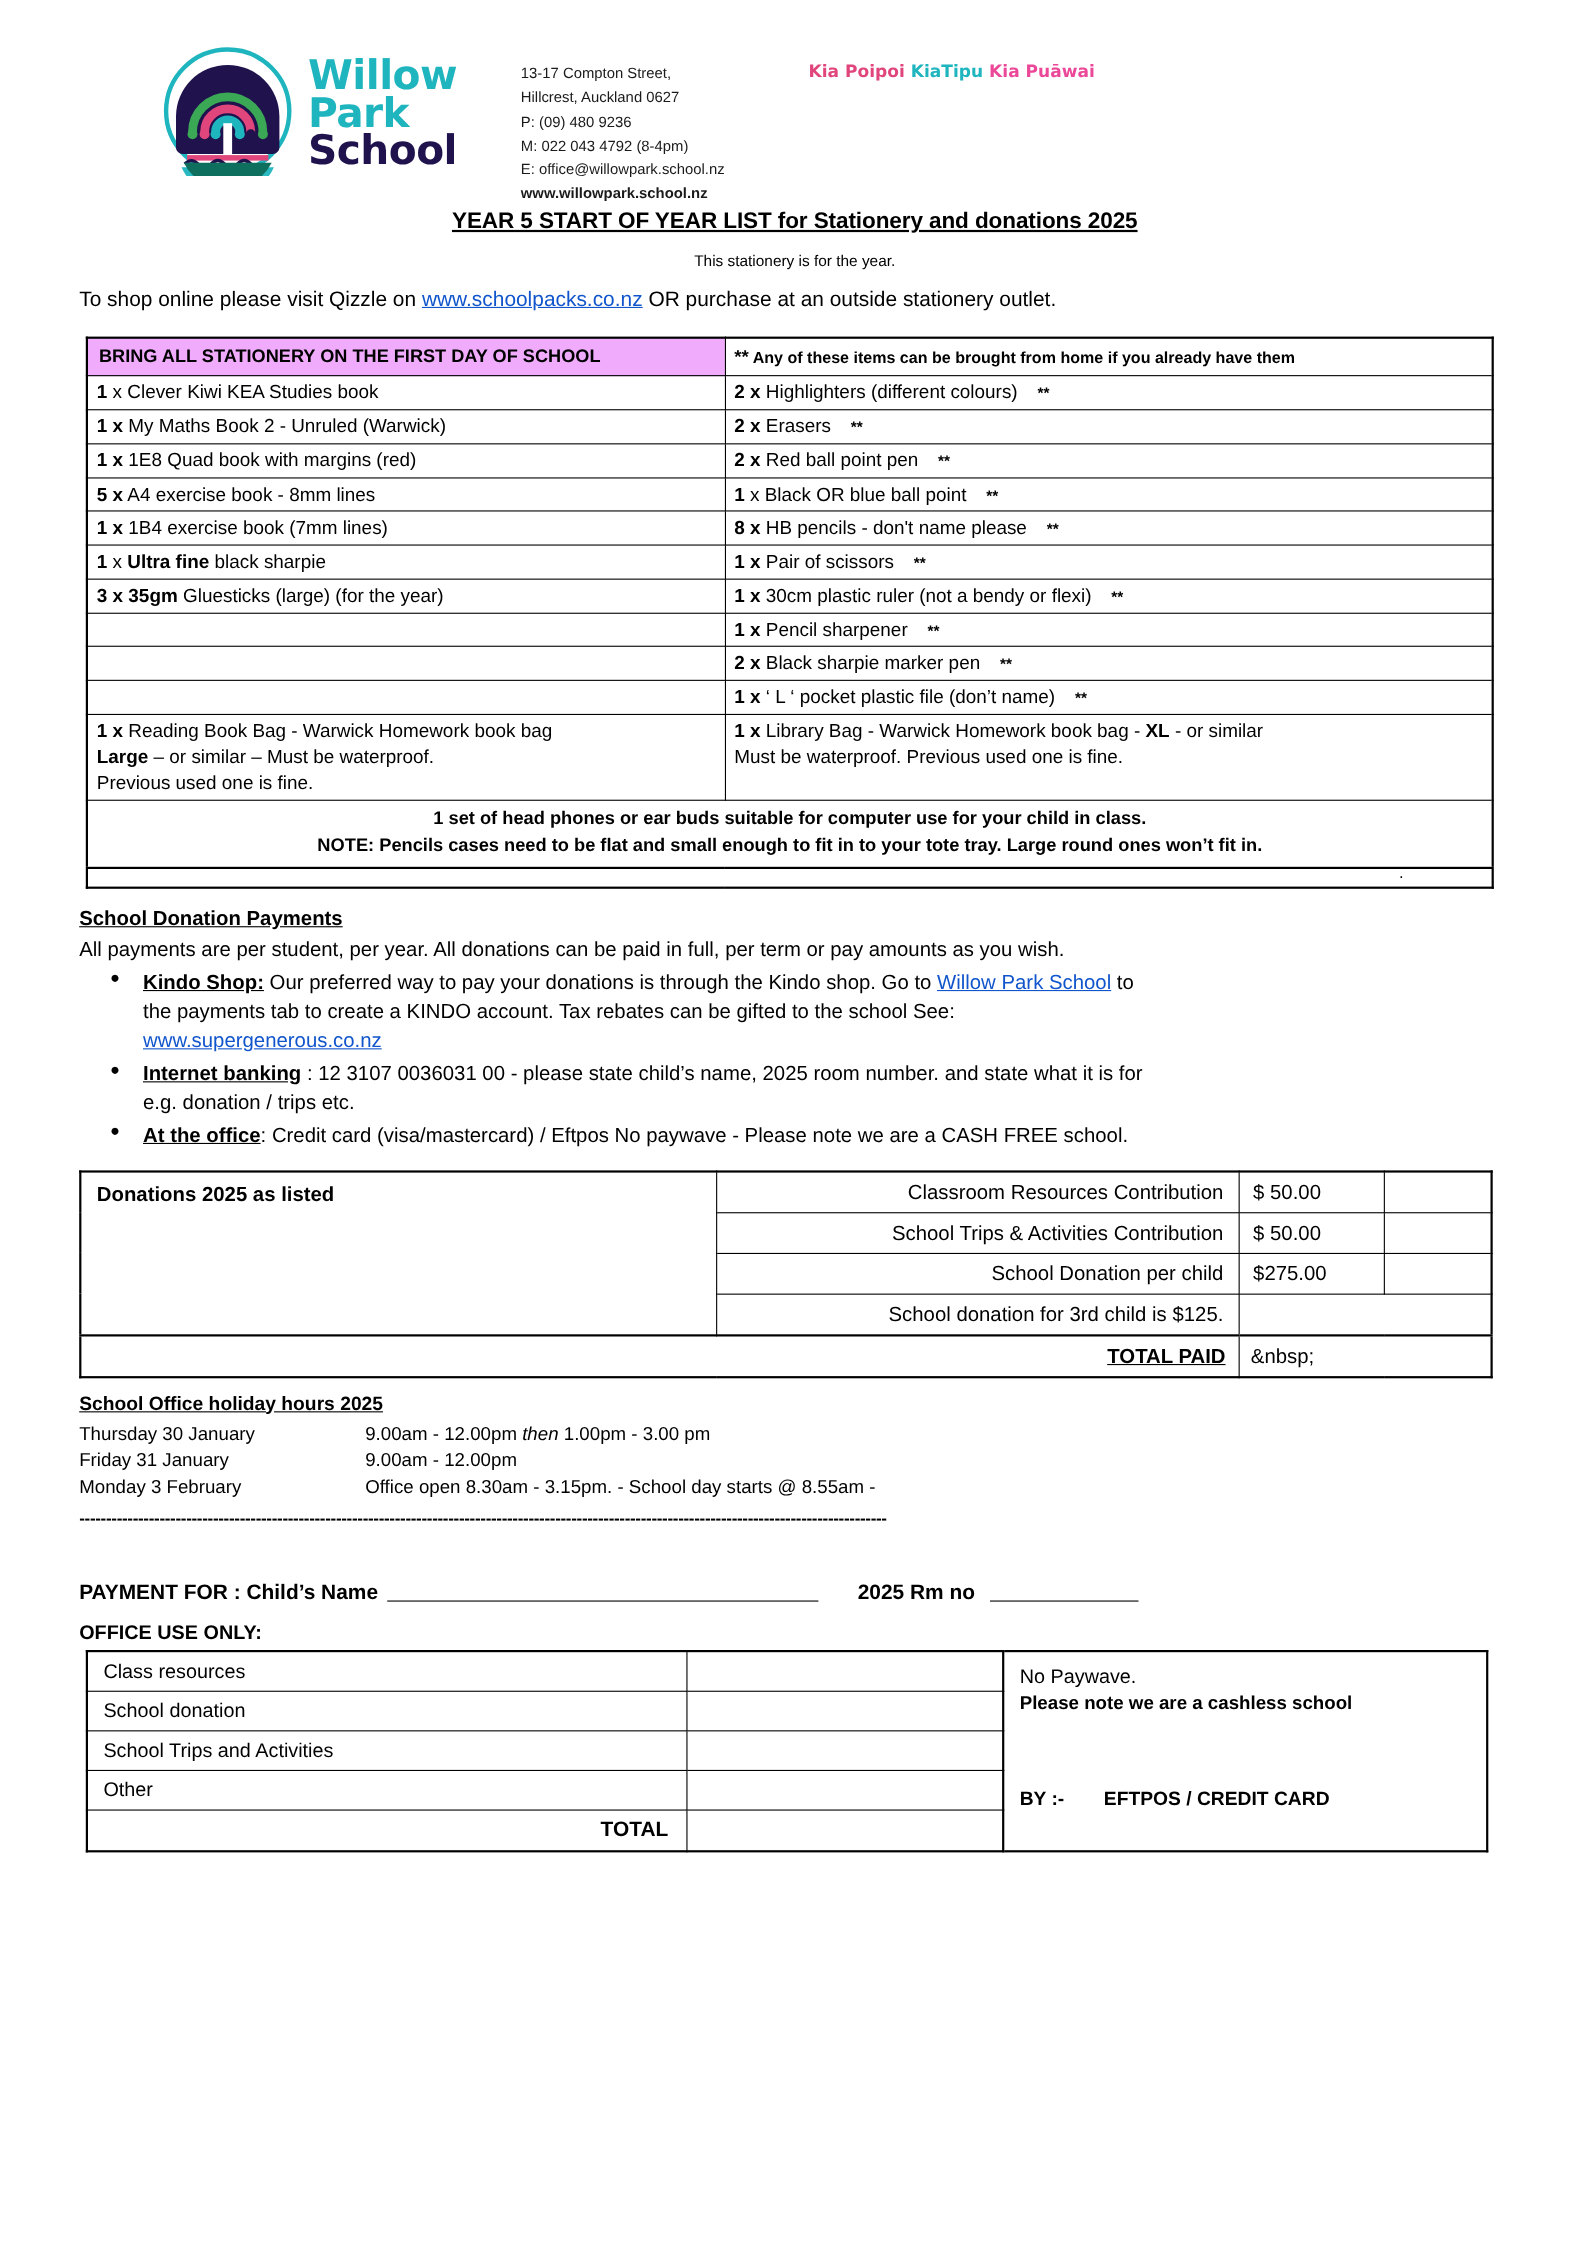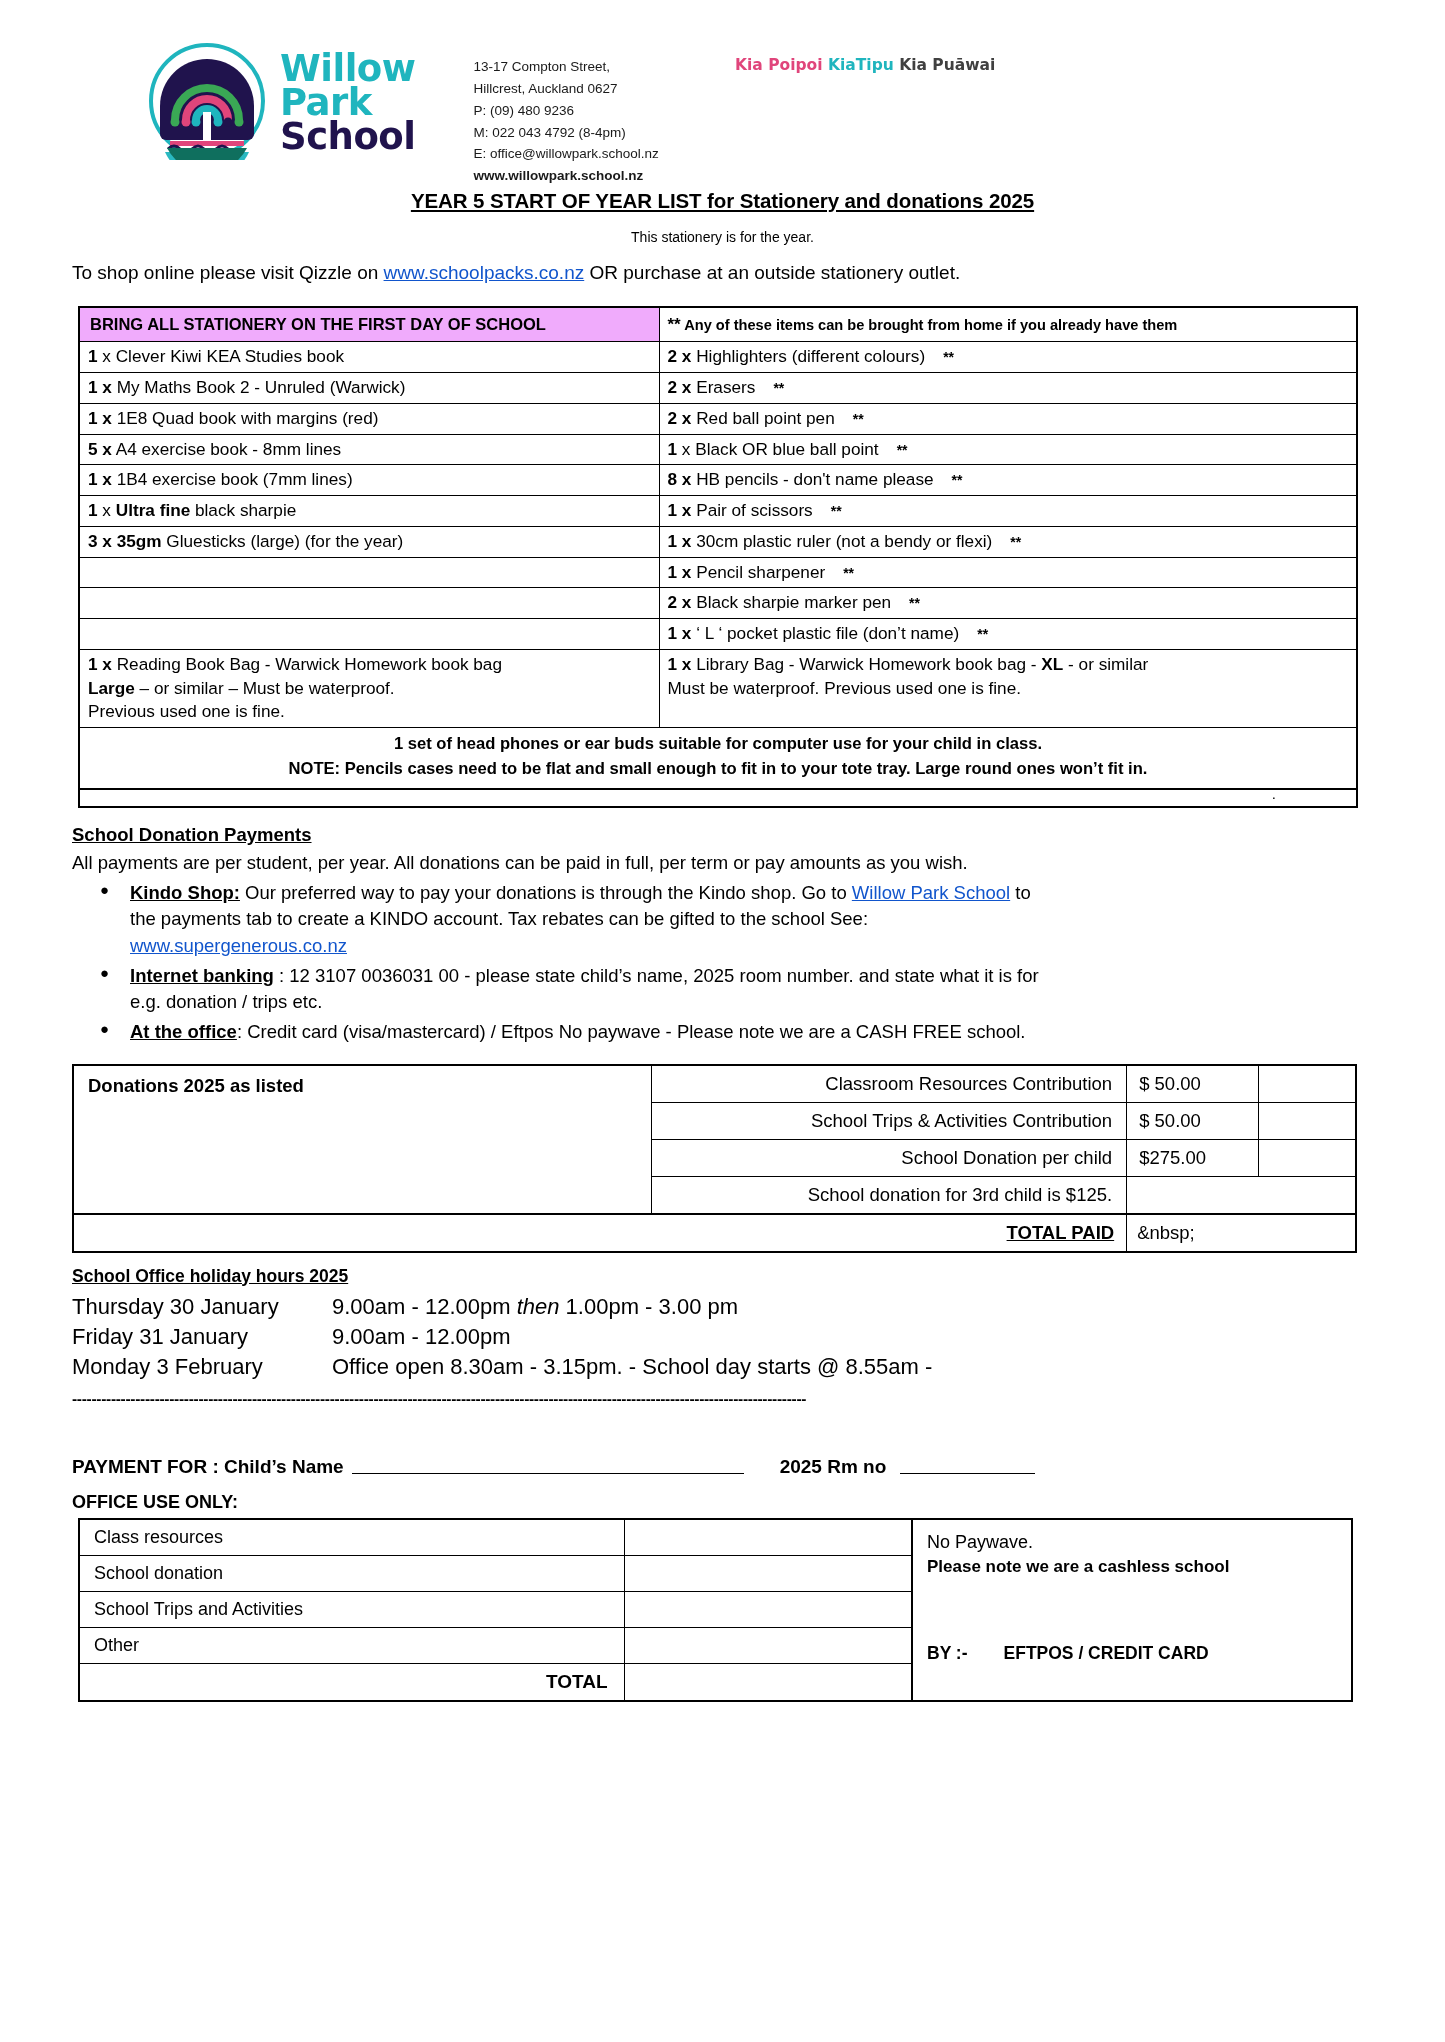--- a/index.html
+++ b/index.html
@@ -21,21 +21,21 @@
   .logo-text { margin-left: 14px; margin-top: 10px; }
   .logo-word { font-family:"DejaVu Sans", sans-serif; font-weight:bold; font-size:37px; line-height:0.92; color:#1fb5be; letter-spacing:-0.5px; }
   .logo-word.dark { color:#20134d; }
 
   .addr { margin-left: 58px; margin-top: 14px; font-family:"Liberation Sans", sans-serif; font-size:13.5px; line-height:1.62; color:#1a1a1a; }
   .addr .bold { font-weight:bold; }
 
   .kia { position:absolute; left: 735px; top: 56px; font-family:"DejaVu Sans", sans-serif; font-weight:bold; font-size:15.5px; white-space:nowrap; }
   .kia .c1 { color:#e0457b; }
   .kia .c2 { color:#1fb5be; }
-  .kia .c3 { color:#404040; }
+  .kia .c3 { color:#ec4899; }
 
   
   .title { text-align:center; font-family:"Liberation Sans", sans-serif; font-weight:bold; font-size:20.5px; text-decoration:underline; margin: 14px 0 0 0; letter-spacing:-0.1px; }
   .subtitle { text-align:center; font-size:14px; margin-top: 16px; }
   .shopline { font-size:19px; margin: 17px 0 0 72px; }
   .shopline a { color:#1155cc; text-decoration:underline; }
 
   
   table { border-collapse: collapse; }
   .stat-table { margin: 22px 0 0 78px; width: 1280px; border: 2px solid #000; }
@@ -67,21 +67,21 @@
   .don-table .dlabel { width: 560px; font-weight:bold; padding-left:14px; vertical-align: top; padding-top:9px; }
   .don-table .ditem { text-align:right; padding-right:14px; width: 460px; margin-top: 20px; }
   .don-table .damt { width: 128px; padding-left:12px; }
   .don-table .dblank { width: 94px; }
   .don-table .total-row td { border-top:2px solid #000; }
   .don-table .total-lbl { text-align:right; font-weight:bold; text-decoration:underline; padding-right:12px; }
 
   
   .oh-head { font-weight:bold; font-size:17.5px; text-decoration:underline; margin: 13px 0 0 72px; }
   .oh-table { margin: 5px 0 0 72px; font-size:17px; }
-  .oh-table td { padding: 2px 0; font-size:22px; }
+  .oh-table td { padding: 2px 0; font-size:17px; }
   .oh-table td.d1 { width: 260px; }
   .oh-table i { font-style: italic; }
   .dashes { margin: 8px 0 0 72px; font-size:15.5px; letter-spacing:-0.3px; white-space:nowrap; overflow:hidden; width:1285px; font-weight:bold; }
 
   
   .payrow { margin: 48px 0 0 72px; font-size:19px; font-weight:bold; display:flex; align-items:flex-end; }
   .payrow .lbl { white-space:nowrap; }
   .payrow .line1 { display:inline-block; width: 392px; border-bottom:1.5px solid #000; margin:0 10px 4px 8px; height:17px; }
   .payrow .rm { white-space:nowrap; margin-left: 26px; }
   .payrow .line2 { display:inline-block; width: 135px; border-bottom:1.5px solid #000; margin:0 0 4px 14px; height:17px; }

